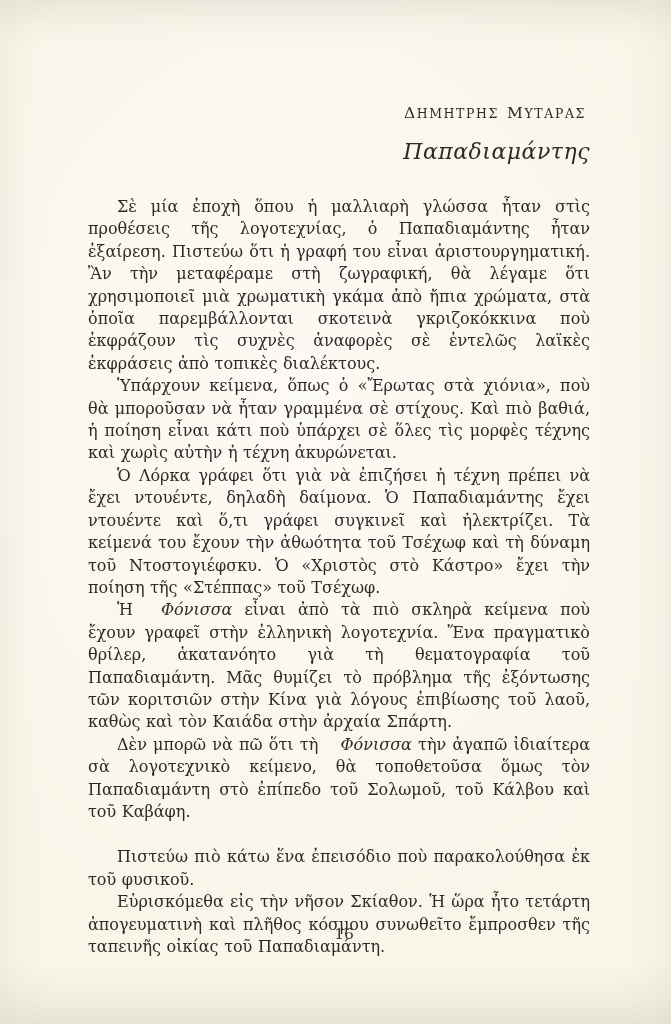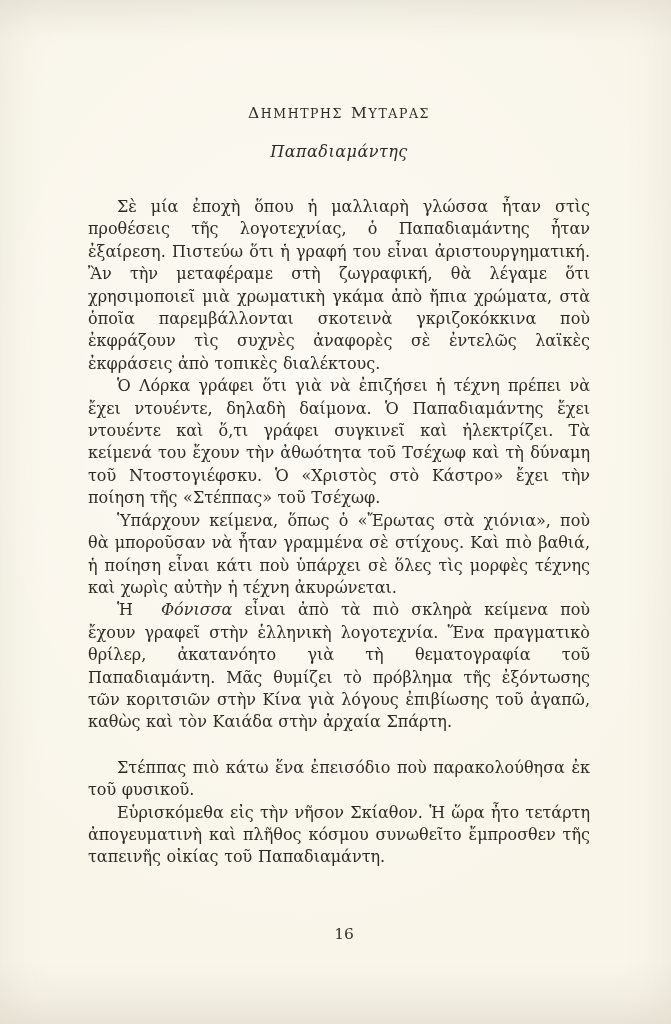--- a/index.html
+++ b/index.html
@@ -13,32 +13,32 @@
     width: 671px; height: 1024px;
     background: #f9f5e9;
     background-image:
       radial-gradient(ellipse 120% 100% at 45% 40%, rgba(255,255,255,0.5) 0%, rgba(255,255,255,0) 55%),
       linear-gradient(180deg, rgba(120,110,85,0.06) 0%, rgba(120,110,85,0.0) 4%, rgba(120,110,85,0.0) 94%, rgba(120,110,85,0.08) 100%);
     box-shadow: inset 0 0 48px rgba(105,95,70,0.10);
     color: #2e2a25;
     box-sizing: border-box;
     padding: 104px 81px 0 88px;
   }
-  .head { text-align: center; }
+  .head { text-align: right; }
   .author {
     font-size: 12.5px;
     letter-spacing: 1.6px;
     line-height: 18px;
     white-space: nowrap;
   }
   .author .word { margin: 0 4px; }
   .author .cap { font-size: 15.5px; }
   .doc-title {
     font-style: italic;
-    font-size: 16px;
+    font-size: 22px;
     line-height: 26px;
     margin-top: 16px;
     letter-spacing: 0.5px;
   }
   .body-text {
     margin-top: 31px;
     font-size: 16px;
     line-height: 22.4px;
     text-align: justify;
     text-justify: inter-word;
@@ -66,22 +66,23 @@
 
   <div class="head">
     <div class="author">
       <span class="word"><span class="cap">Δ</span><span>ΗΜΗΤΡΗΣ</span></span><span class="word"><span class="cap">Μ</span><span>ΥΤΑΡΑΣ</span></span>
     </div>
     <div class="doc-title">Παπαδιαμάντης</div>
   </div>
 
   <div class="body-text">
     <p class="para"><span>Σὲ μία ἐποχὴ ὅπου ἡ μαλλιαρὴ γλώσσα ἦταν στὶς προθέσεις τῆς λογοτεχνίας, ὁ Παπαδιαμάντης ἦταν ἐξαίρεση. Πιστεύω ὅτι ἡ γραφή του εἶναι ἀριστουργηματική. Ἂν τὴν μεταφέραμε στὴ ζωγραφική, θὰ λέγαμε ὅτι χρησιμοποιεῖ μιὰ χρωματικὴ γκάμα ἀπὸ ἤπια χρώματα, στὰ ὁποῖα παρεμβάλλονται σκοτεινὰ γκριζοκόκκινα ποὺ ἐκφράζουν τὶς συχνὲς ἀναφορὲς σὲ ἐντελῶς λαϊκὲς ἐκφράσεις ἀπὸ τοπικὲς διαλέκτους.</span></p>
+    <p class="para"><span>Ὑπάρχουν κείμενα, ὅπως ὁ «Ἔρωτας στὰ χιόνια», ποὺ θὰ μποροῦσαν νὰ ἦταν γραμμένα σὲ στίχους. Καὶ πιὸ βαθιά, ἡ ποίηση εἶναι κάτι ποὺ ὑπάρχει σὲ ὅλες τὶς μορφὲς τέχνης καὶ χωρὶς αὐτὴν ἡ τέχνη ἀκυρώνεται.</span></p>
     <p class="para"><span>Ὁ Λόρκα γράφει ὅτι γιὰ νὰ ἐπιζήσει ἡ τέχνη πρέπει νὰ ἔχει ντουέντε, δηλαδὴ δαίμονα. Ὁ Παπαδιαμάντης ἔχει ντουέντε καὶ ὅ,τι γράφει συγκινεῖ καὶ ἠλεκτρίζει. Τὰ κείμενά του ἔχουν τὴν ἀθωότητα τοῦ Τσέχωφ καὶ τὴ δύναμη τοῦ Ντοστογιέφσκυ. Ὁ «Χριστὸς στὸ Κάστρο» ἔχει τὴν ποίηση τῆς «Στέππας» τοῦ Τσέχωφ.</span></p>
-    <p class="para"><span>Ὑπάρχουν κείμενα, ὅπως ὁ «Ἔρωτας στὰ χιόνια», ποὺ θὰ μποροῦσαν νὰ ἦταν γραμμένα σὲ στίχους. Καὶ πιὸ βαθιά, ἡ ποίηση εἶναι κάτι ποὺ ὑπάρχει σὲ ὅλες τὶς μορφὲς τέχνης καὶ χωρὶς αὐτὴν ἡ τέχνη ἀκυρώνεται.</span></p>
-    <p class="para"><span>Ἡ </span><span class="em">Φόνισσα</span><span> εἶναι ἀπὸ τὰ πιὸ σκληρὰ κείμενα ποὺ ἔχουν γραφεῖ στὴν ἑλληνικὴ λογοτεχνία. Ἕνα πραγματικὸ θρίλερ, ἀκατανόητο γιὰ τὴ θεματογραφία τοῦ Παπαδιαμάντη. Μᾶς θυμίζει τὸ πρόβλημα τῆς ἐξόντωσης τῶν κοριτσιῶν στὴν Κίνα γιὰ λόγους ἐπιβίωσης τοῦ ἀγαπῶ, καθὼς καὶ τὸν Καιάδα στὴν ἀρχαία Σπάρτη.</span></p>
-    <p class="para gap-before"><span>Στέππας πιὸ κάτω ἕνα ἐπεισόδιο ποὺ παρακολούθησα ἐκ τοῦ φυσικοῦ.</span></p>
+    <p class="para"><span>Ἡ </span><span class="em">Φόνισσα</span><span> εἶναι ἀπὸ τὰ πιὸ σκληρὰ κείμενα ποὺ ἔχουν γραφεῖ στὴν ἑλληνικὴ λογοτεχνία. Ἕνα πραγματικὸ θρίλερ, ἀκατανόητο γιὰ τὴ θεματογραφία τοῦ Παπαδιαμάντη. Μᾶς θυμίζει τὸ πρόβλημα τῆς ἐξόντωσης τῶν κοριτσιῶν στὴν Κίνα γιὰ λόγους ἐπιβίωσης τοῦ λαοῦ, καθὼς καὶ τὸν Καιάδα στὴν ἀρχαία Σπάρτη.</span></p>
+    <p class="para"><span>Δὲν μπορῶ νὰ πῶ ὅτι τὴ </span><span class="em">Φόνισσα</span><span> τὴν ἀγαπῶ ἰδιαίτερα σὰ λογοτεχνικὸ κείμενο, θὰ τοποθετοῦσα ὅμως τὸν Παπαδιαμάντη στὸ ἐπίπεδο τοῦ Σολωμοῦ, τοῦ Κάλβου καὶ τοῦ Καβάφη.</span></p>
+    <p class="para gap-before"><span>Πιστεύω πιὸ κάτω ἕνα ἐπεισόδιο ποὺ παρακολούθησα ἐκ τοῦ φυσικοῦ.</span></p>
     <p class="para"><span>Εὑρισκόμεθα εἰς τὴν νῆσον Σκίαθον. Ἡ ὥρα ἦτο τετάρτη ἀπογευματινὴ καὶ πλῆθος κόσμου συνωθεῖτο ἔμπροσθεν τῆς ταπεινῆς οἰκίας τοῦ Παπαδιαμάντη.</span></p>
   </div>
 
   <div class="folio">16</div>
 
 </div>
 
 </body></html>

